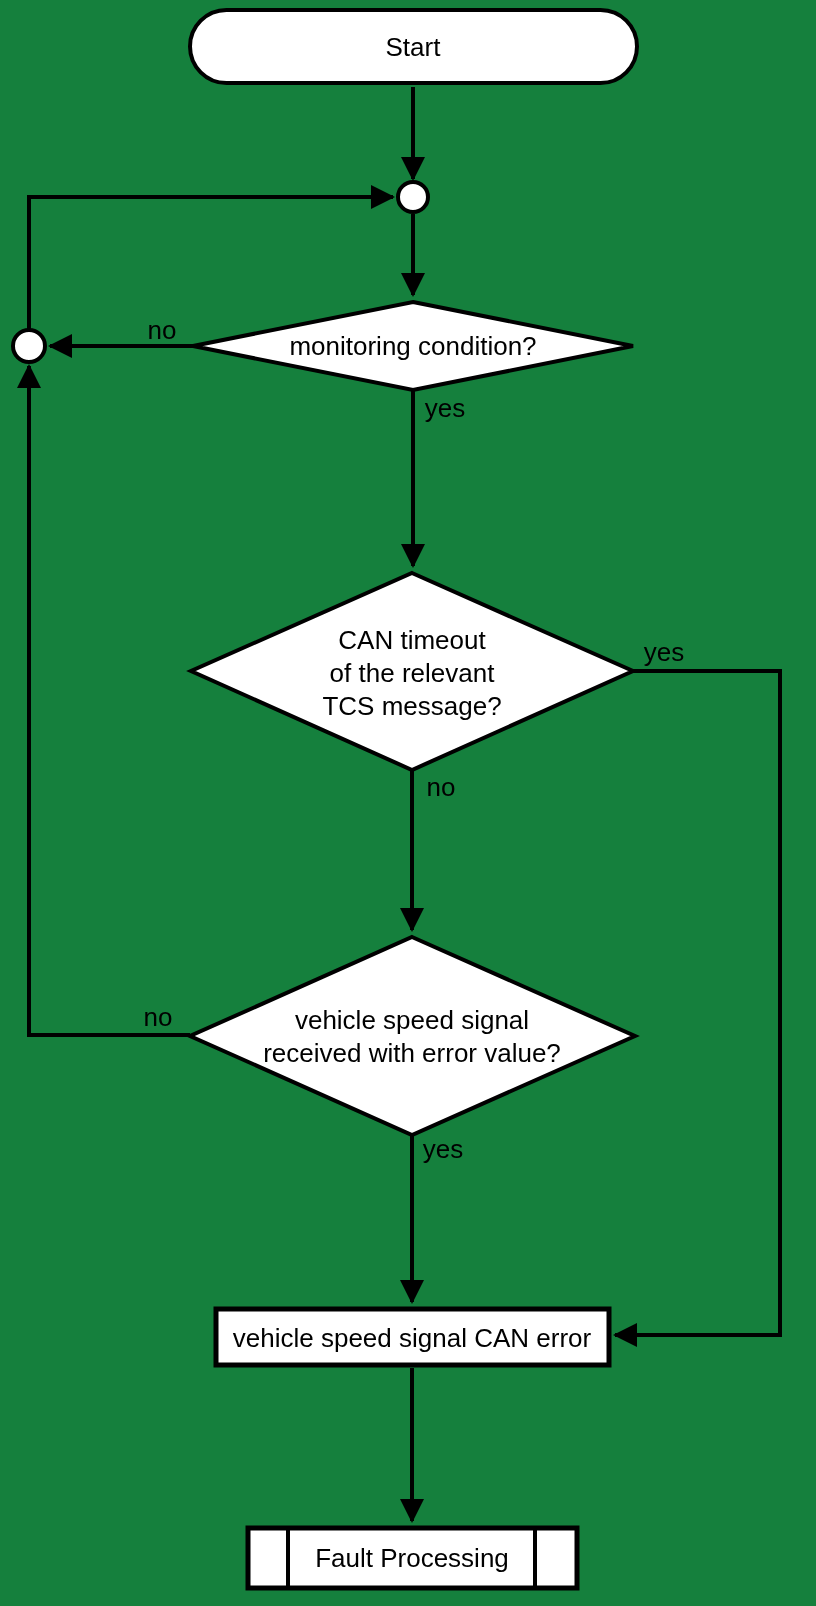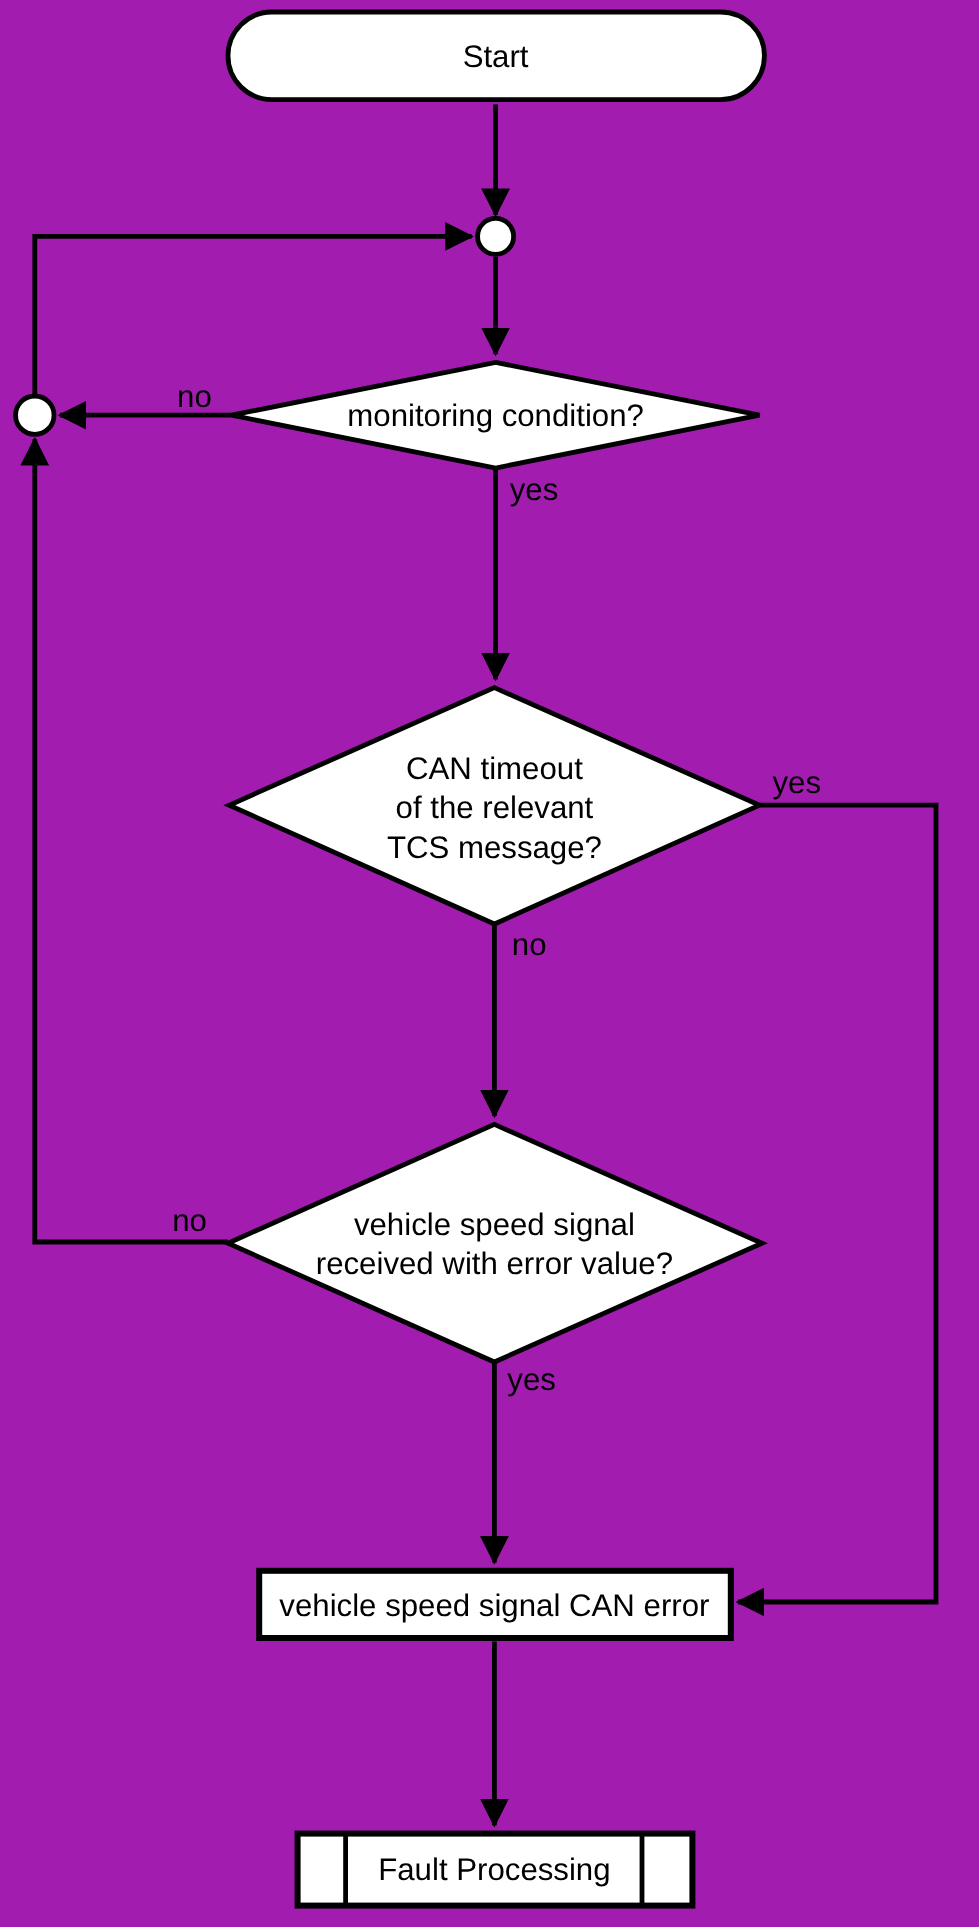--- a/index.html
+++ b/index.html
@@ -4,21 +4,21 @@
 <style>
   html, body {
     margin: 0;
     padding: 0;
     background: #ffffff;
   }
   .page {
     position: relative;
     width: 816px;
     height: 1606px;
-    background: #a21caf;
+    background: #15803d;
     font-family: "Liberation Sans", sans-serif;
   }
   svg {
     display: block;
   }
   .shape {
     fill: #ffffff;
     stroke: #000000;
   }
   .edge {

